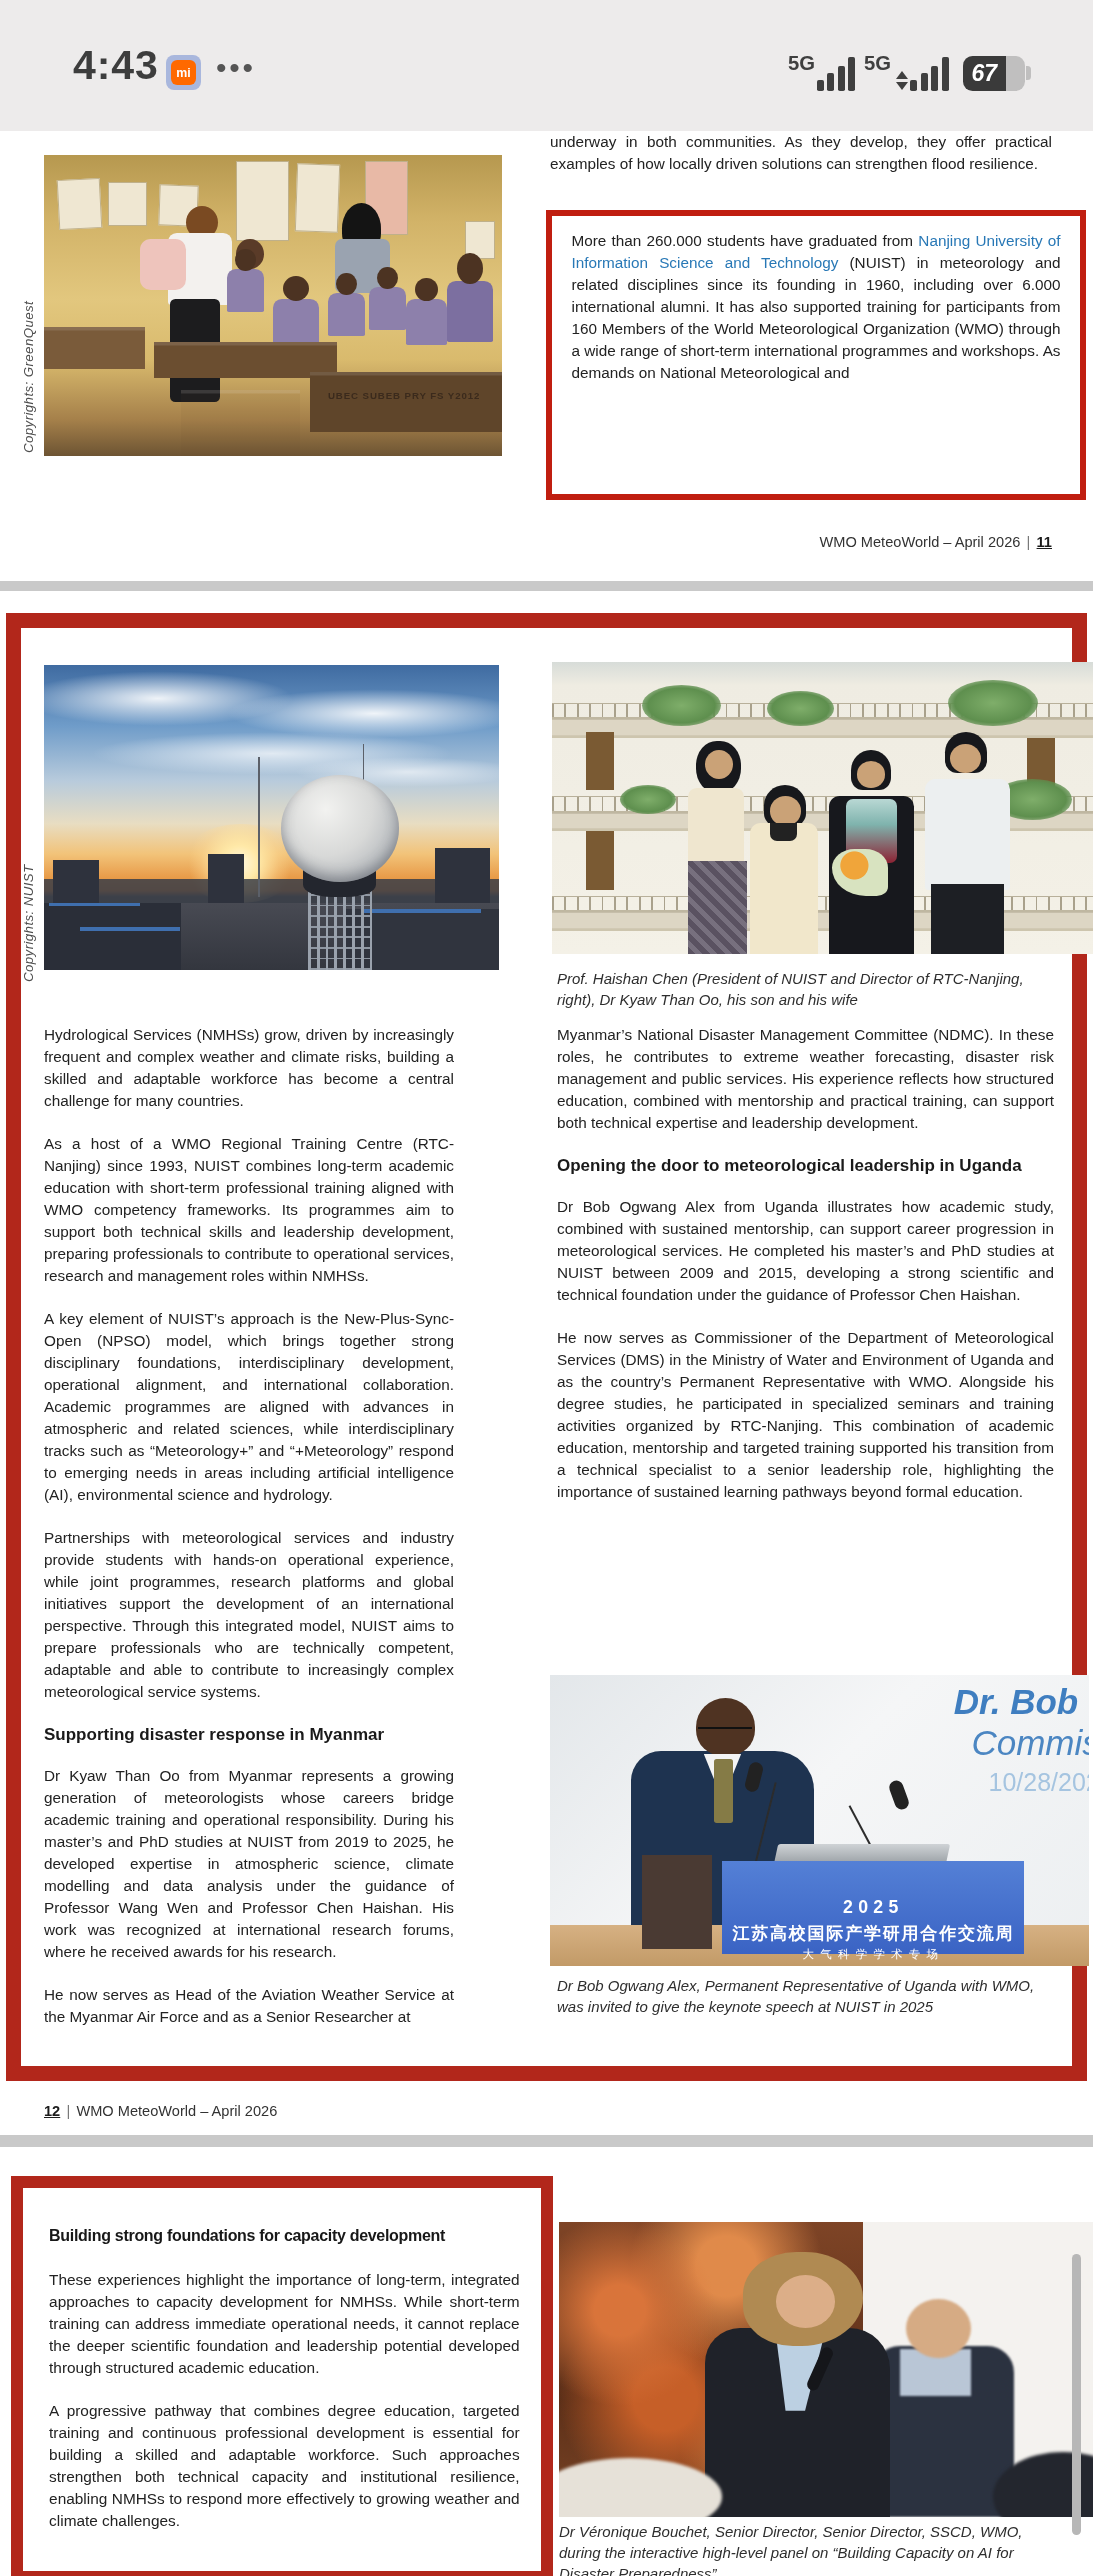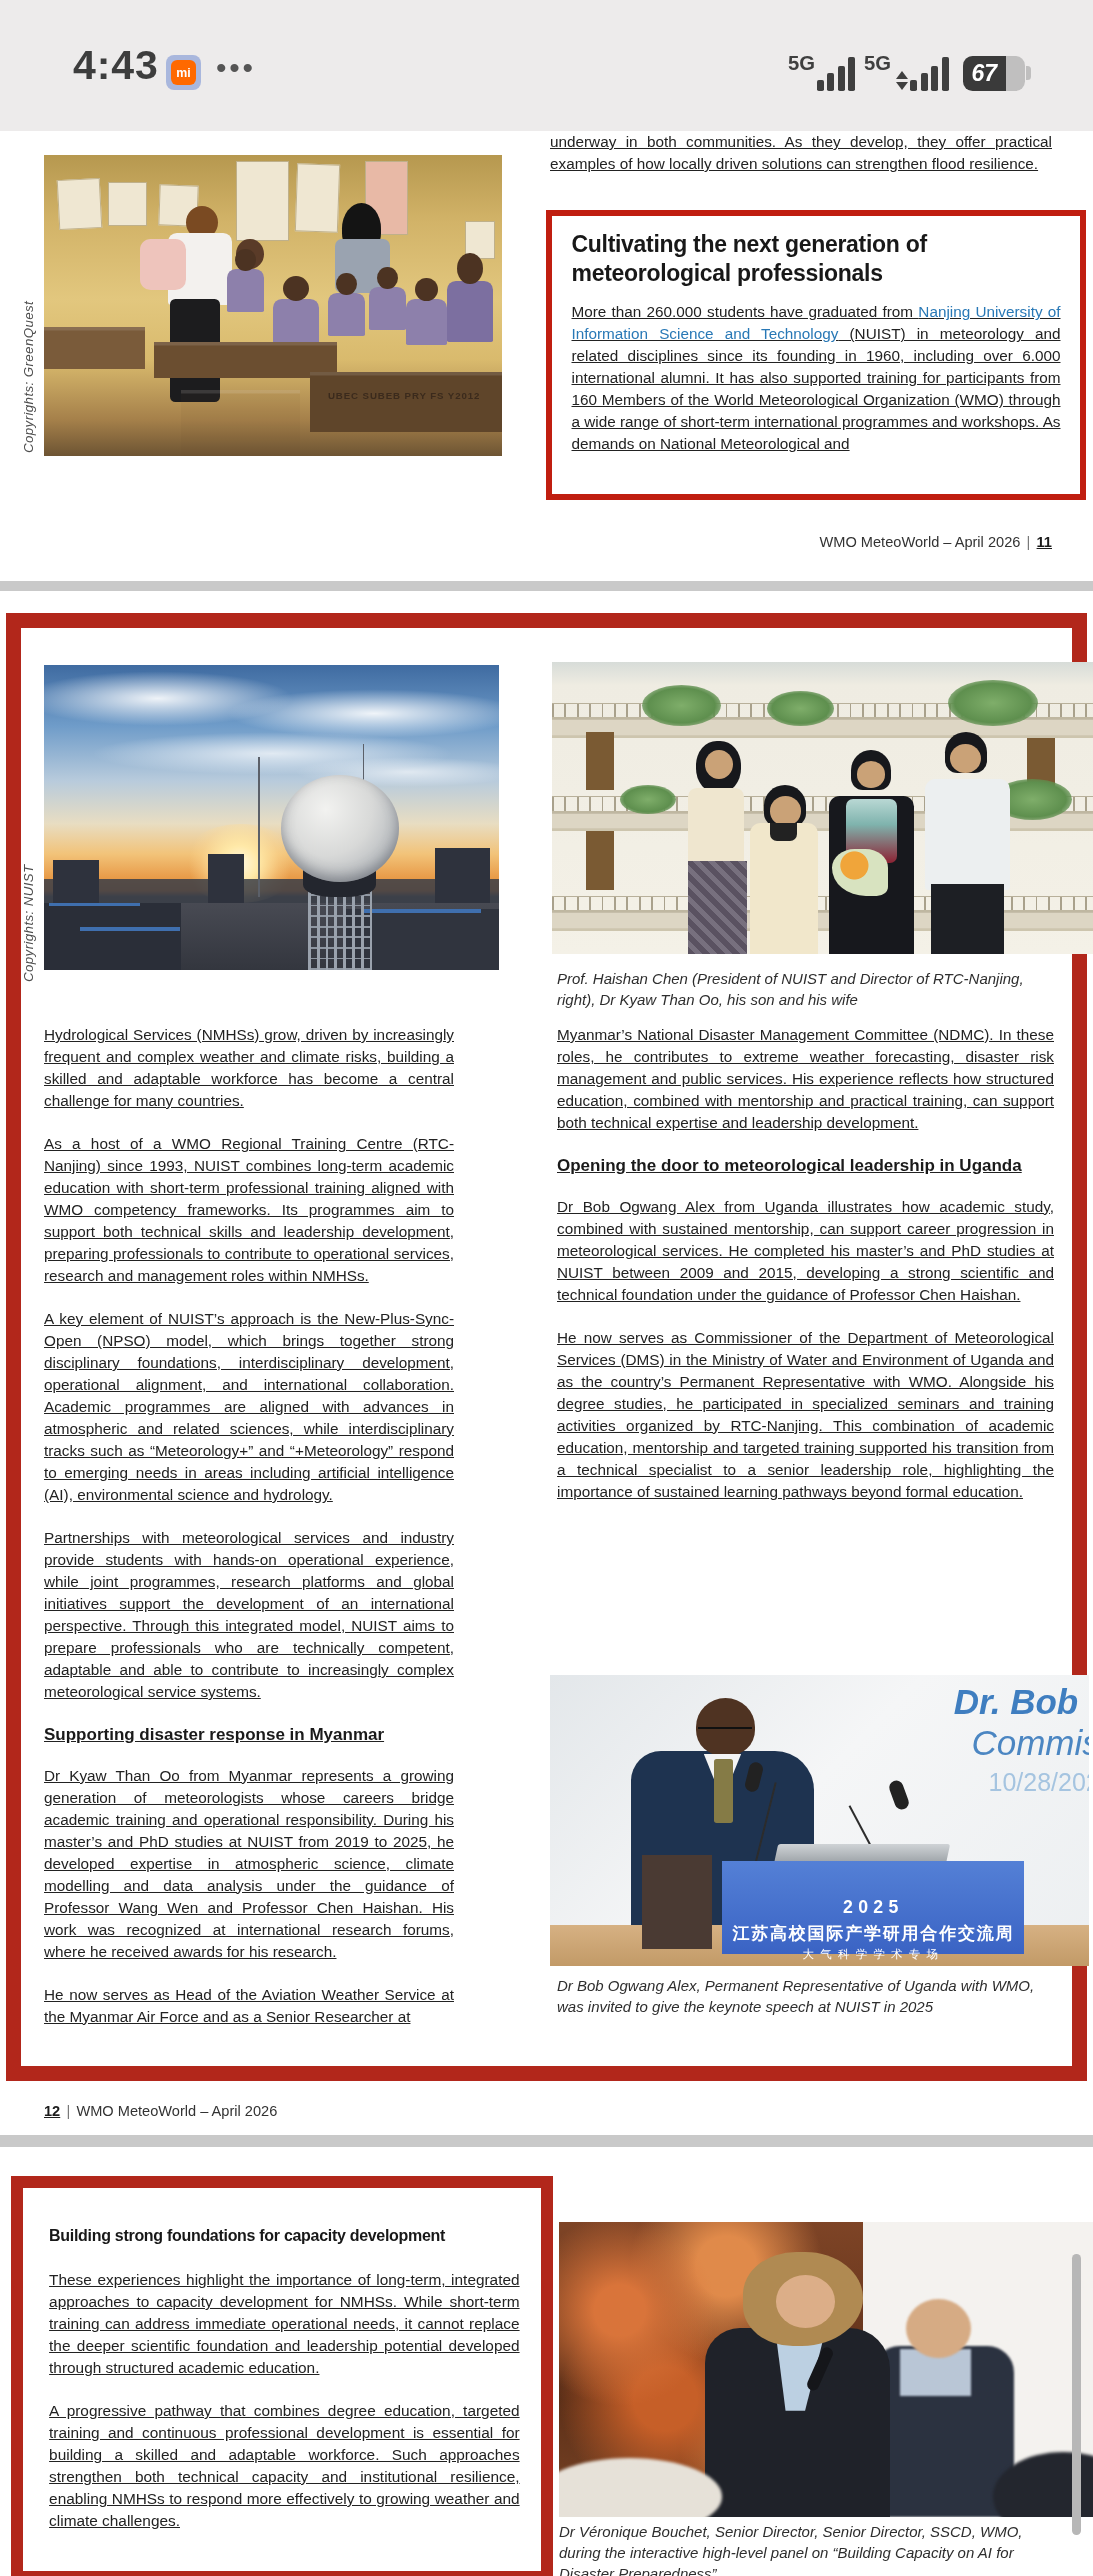--- a/index.html
+++ b/index.html
@@ -22,21 +22,21 @@
   .updown i{display:block;width:0;height:0;border-left:6.2px solid transparent;border-right:6.2px solid transparent;}
   .up{border-bottom:8px solid #3f3f3f;}
   .down{border-top:8px solid #3f3f3f;}
   .sbar-right{right:62px;top:53px;display:flex;align-items:flex-end;gap:8.8px;}
   .battery{width:62px;height:35px;border-radius:9.7px;background:#c0bfbf;position:relative;overflow:hidden;margin-left:5.3px;}
   .battery .fill{position:absolute;left:0;top:0;bottom:0;width:69%;background:#3a3a3a;}
   .battery .pct{position:absolute;left:0;top:0;width:69%;height:100%;display:flex;align-items:center;justify-content:center;
                 color:#fff;font-size:23px;font-weight:700;font-style:italic;}
   .bat-nub{width:5.3px;height:14px;background:#c0bfbf;border-radius:0 3.5px 3.5px 0;margin-bottom:10.6px;margin-left:-8px;}
   
-  .body-text{font-size:15.3px;line-height:22px;text-align:justify;color:#222;text-decoration:underline;}
+  .body-text{font-size:15.3px;line-height:22px;text-align:justify;color:#222;}
   .body-text p{margin:0 0 21px 0;}
   .col-heading{font-size:17px;line-height:21px;font-weight:700;color:#1a1a1a;margin:1.8px 0 19.5px 0;text-align:left;}
   .caption{font-style:italic;font-size:15px;line-height:21px;color:#2e2e2e;}
   .vcopy{writing-mode:vertical-rl;transform:rotate(180deg);font-style:italic;font-size:13.3px;
          color:#4e4e4e;letter-spacing:0.4px;}
   .footer-line{font-size:14.6px;color:#333;}
   .footer-line .pg{font-weight:700;color:#1c1c1c;text-decoration:underline;}
   .footer-line .sep{color:#777;padding:0 6.2px;font-weight:400;}
   .gray-band{left:0;width:1093px;background:#c9c9c9;}
   .link{color:#2878b6;}
@@ -223,21 +223,20 @@
   <div class="desk" style="left:0;top:57%;width:22%;height:14%;"></div>
   <div class="desk" style="left:24%;top:62%;width:40%;height:12%;background:#6b4e30;"></div>
   <div class="desk" style="left:58%;top:72%;width:42%;height:20%;background:#5f452a;"></div>
   <div class="desk" style="left:30%;top:78%;width:26%;height:22%;background:#70523311;"></div>
   <div class="desk-stencil" style="left:62%;top:78%;">UBEC SUBEB PRY FS Y2012</div>
 </div>
 
 <div class="abs body-text p1-righttext">underway in both communities. As they develop, they offer practical examples of how locally driven solutions can strengthen flood resilience.</div>
 
 <div class="abs p1-redbox">
-  <h2>Cultivating the next generation of meteorological professionals</h2>
   <div class="body-text">
     <p><span>More than 260.000 students have graduated from </span><span class="link">Nanjing University of Information Science and Technology</span><span> (NUIST) in meteorology and related disciplines since its founding in 1960, including over 6.000 international alumni. It has also supported training for participants from 160 Members of the World Meteorological Organization (WMO) through a wide range of short-term international programmes and workshops. As demands on National Meteorological and</span></p>
   </div>
 </div>
 
 <div class="abs footer-line p1-footer">
   <span>WMO MeteoWorld – April 2026</span><span class="sep">|</span><span class="pg">11</span>
 </div>
 
 <div class="abs gray-band" style="top:581px;height:9.7px;"></div>

